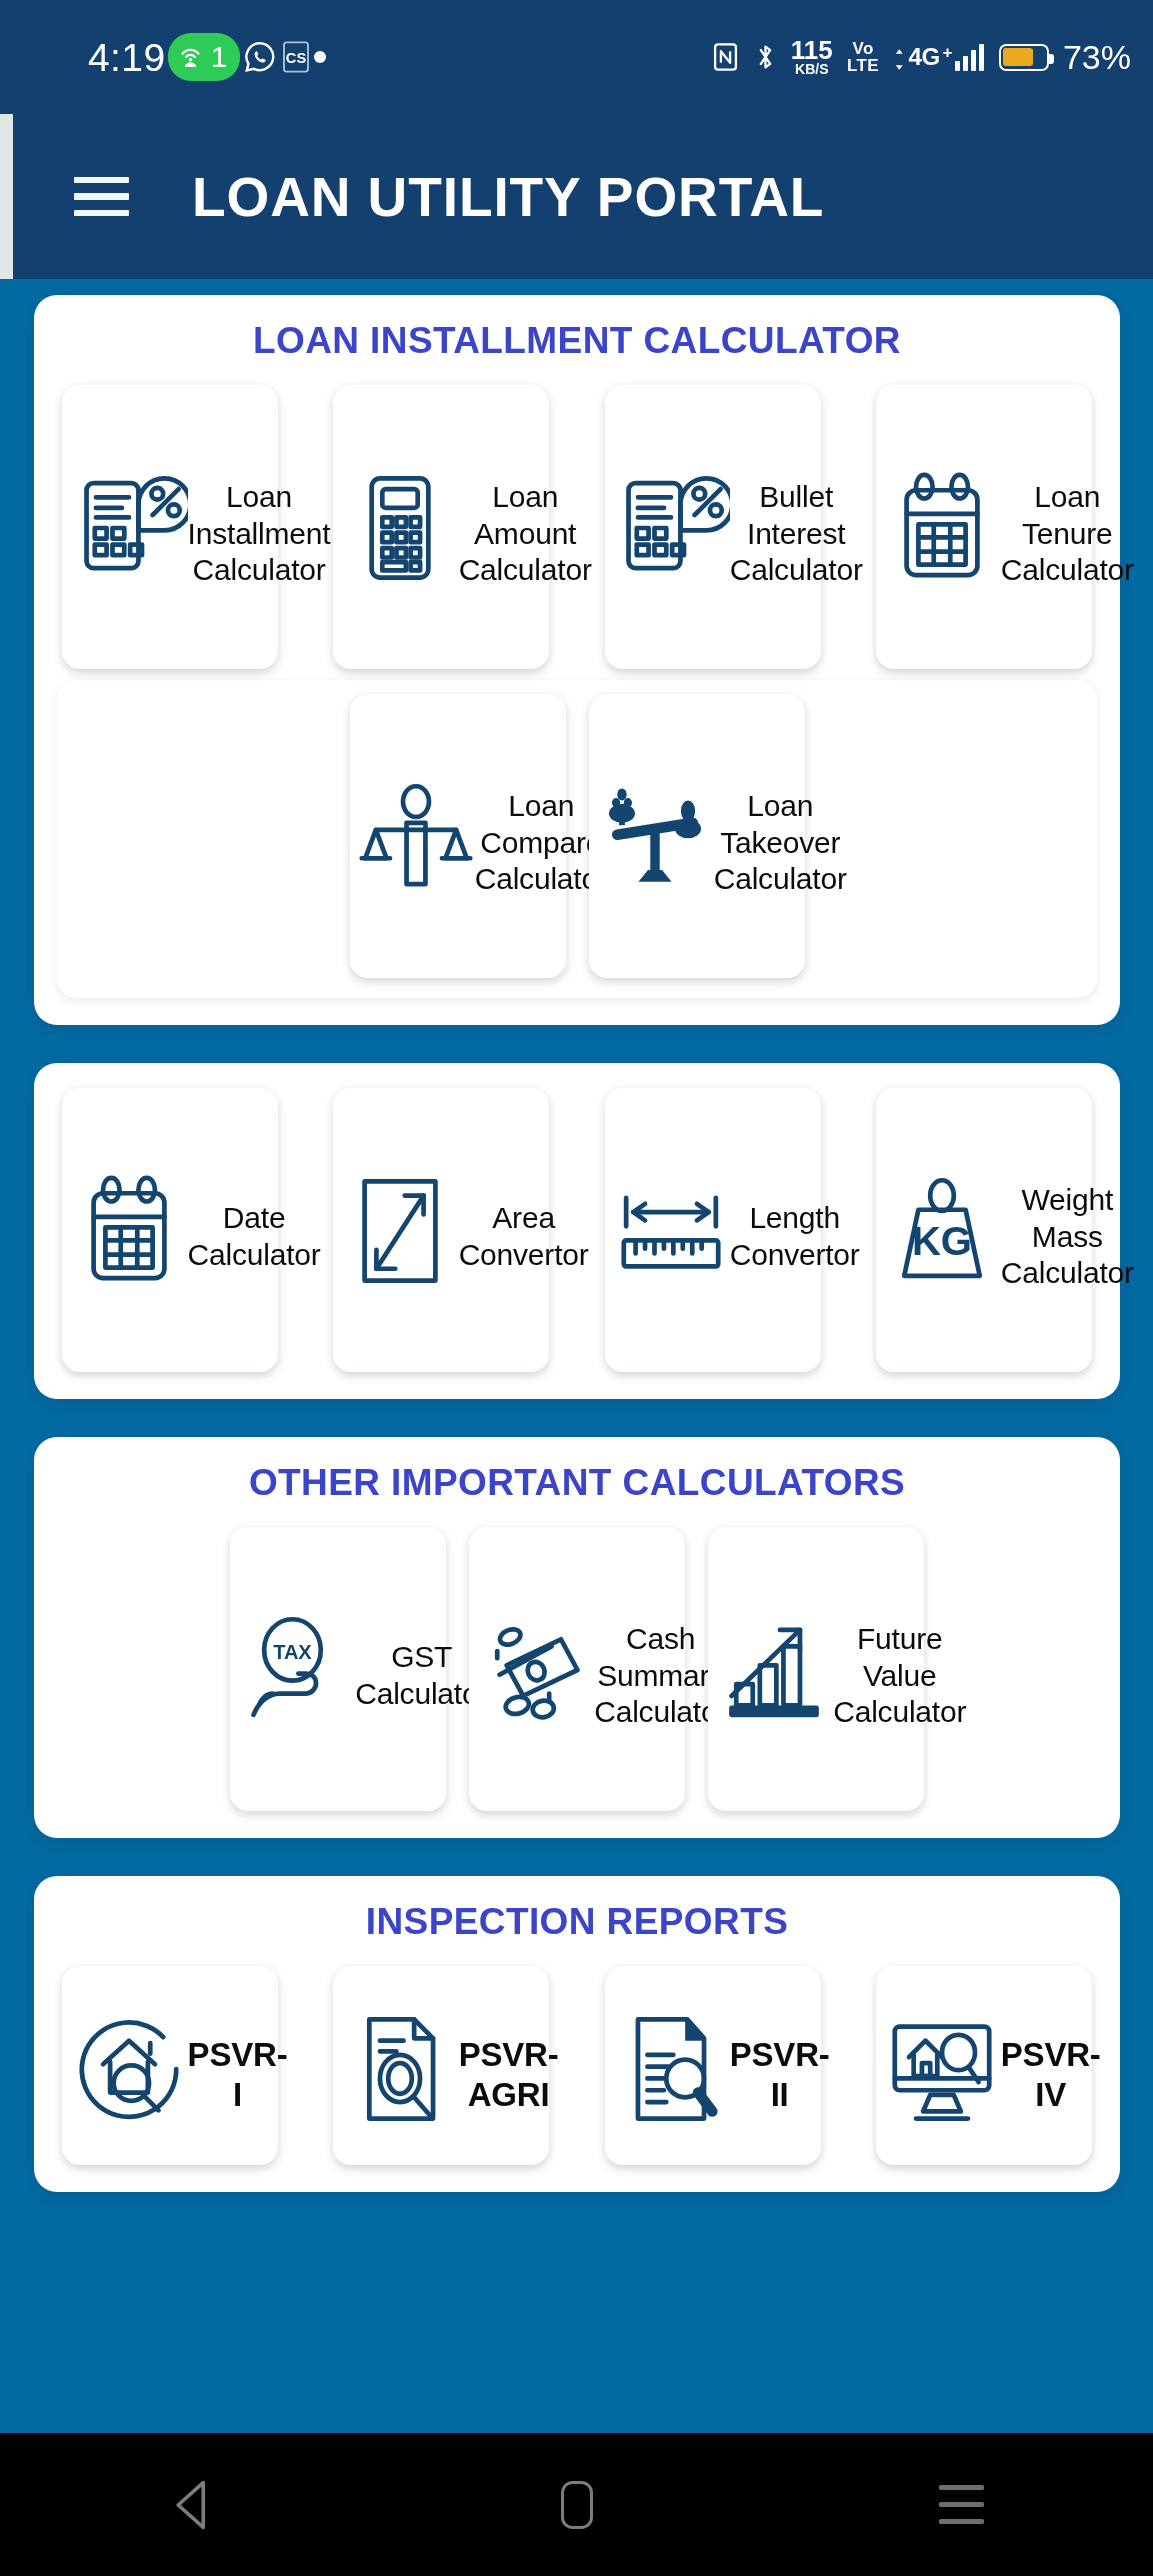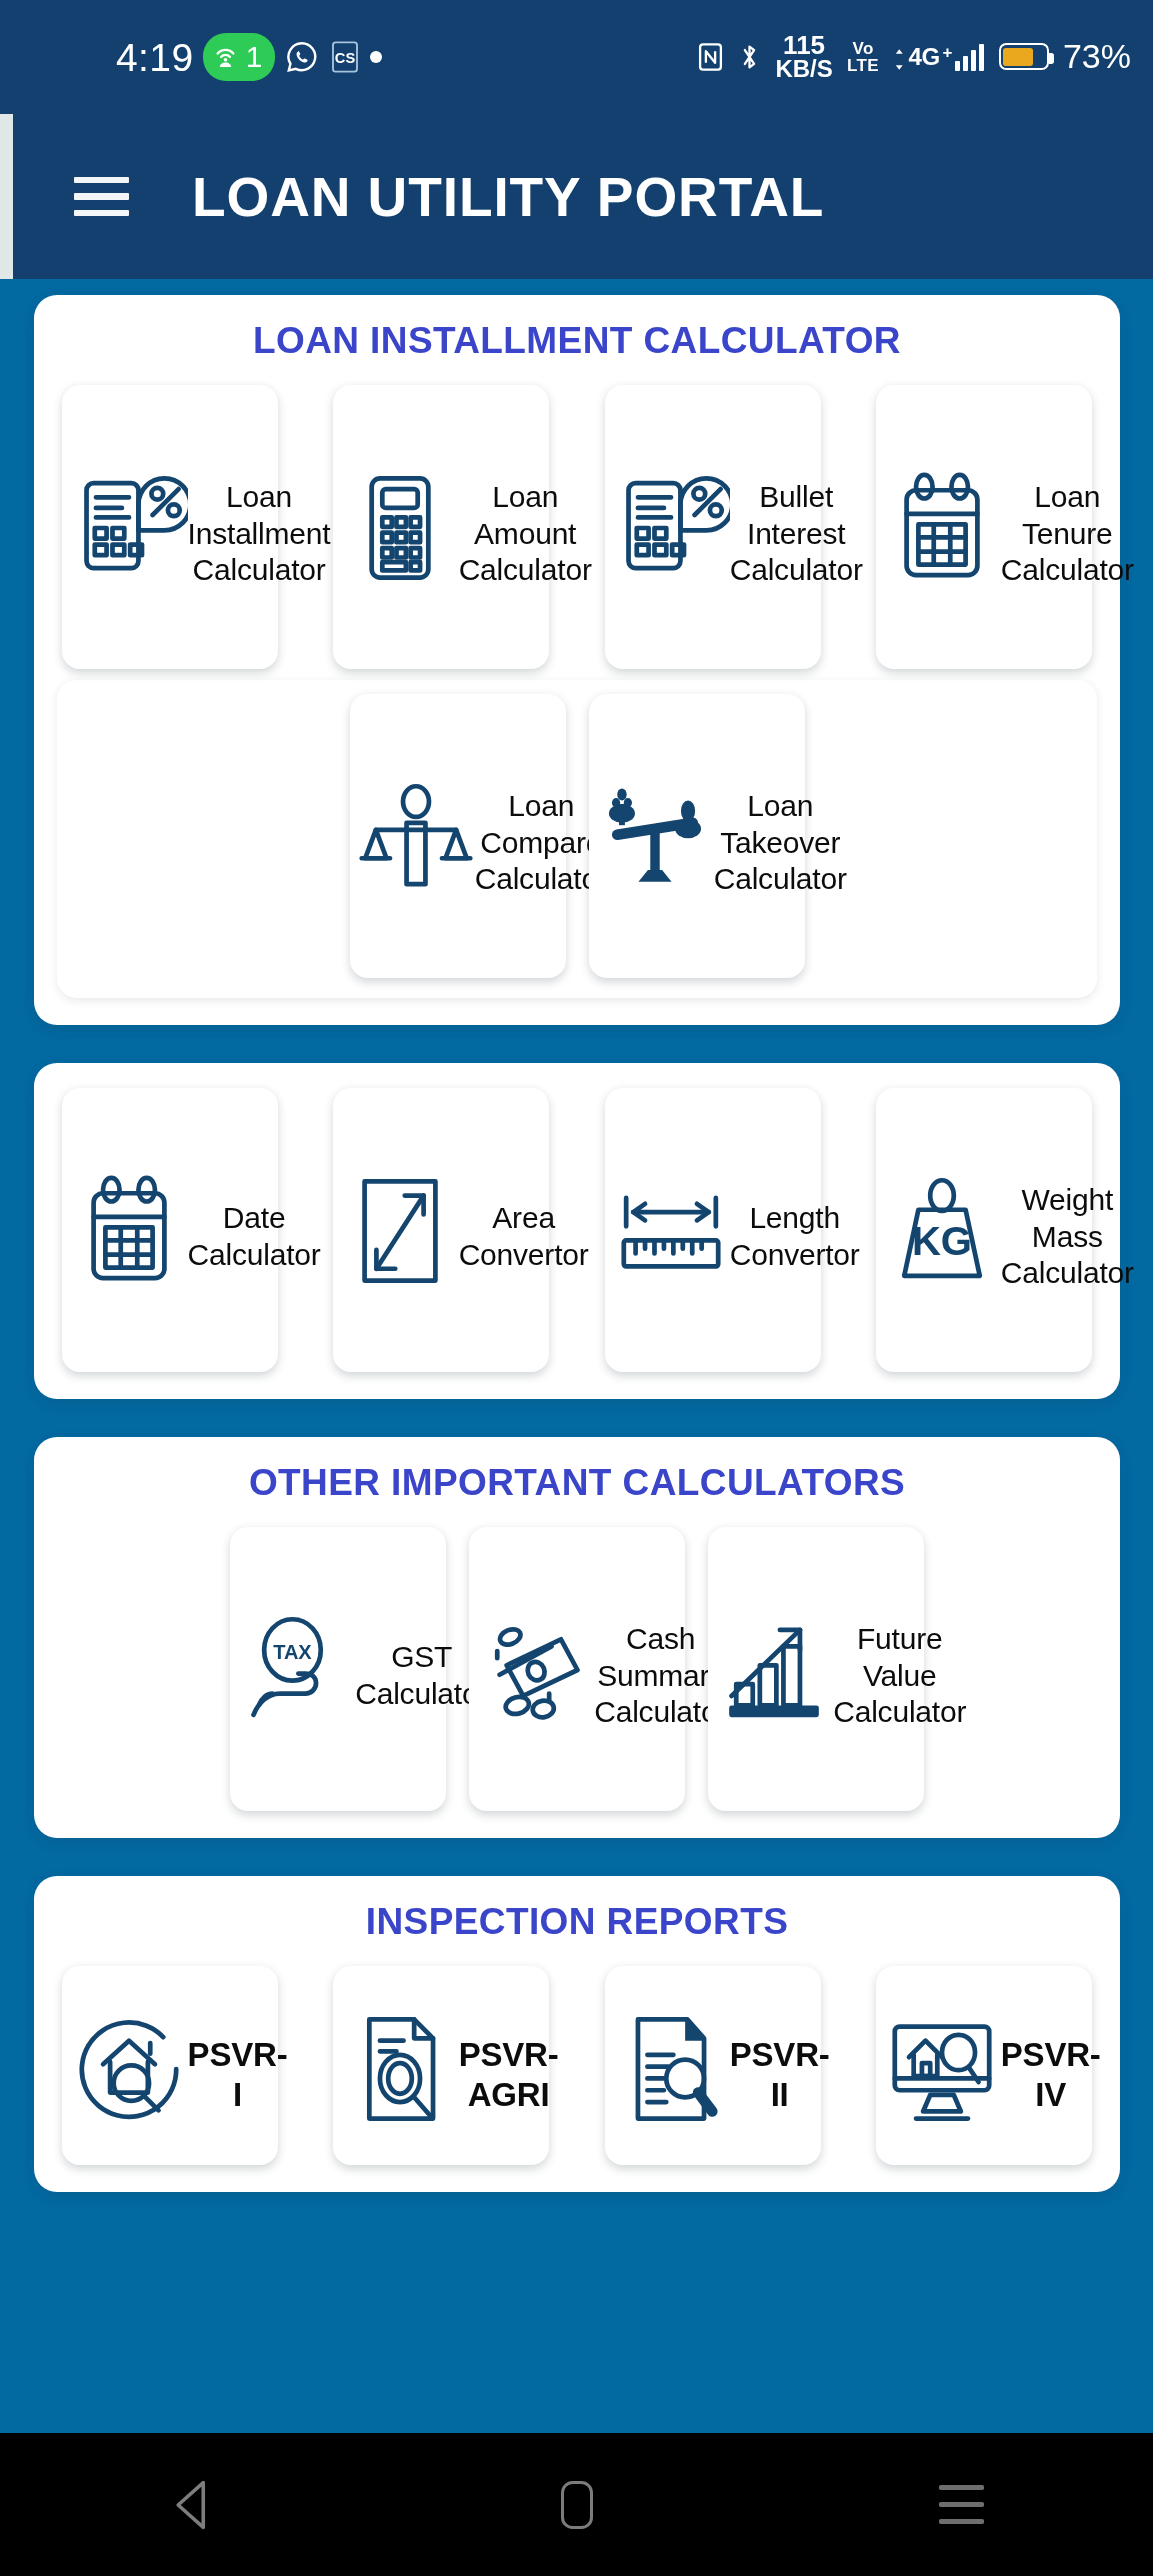--- a/index.html
+++ b/index.html
@@ -10,30 +10,30 @@
     overflow:hidden;
   }
   .phone { width:1154px; height:2576px; position:relative; display:flex; flex-direction:column; background:#dfe7e7; }
 
   
   .statusbar {
     height:114px; background:#13406e; color:#ffffff;
     display:flex; align-items:center; padding:0 23px 0 0;
     flex:0 0 114px; position:relative;
   }
-  .sb-left { display:flex; align-items:center; gap:9px; margin-left:116px; }
+  .sb-left { display:flex; align-items:center; gap:2px; margin-left:88px; }
   .sb-clock { font-size:39px; font-weight:400; letter-spacing:0.4px; line-height:1; }
   .sb-hotspot {
     background:#2ecc56; border-radius:23px; height:48px; padding:0 12.5px 0 9px;
     display:flex; align-items:center; gap:7.2px; color:#fff; font-size:30px; font-weight:500;
   }
   .sb-right { margin-left:auto; display:flex; align-items:center; gap:14.3px; }
   .sb-netspeed { display:flex; flex-direction:column; align-items:center; line-height:.95; }
   .sb-netspeed .n1 { font-size:26px; font-weight:700; }
-  .sb-netspeed .n2 { font-size:24px; font-weight:700; }
+  .sb-netspeed .n2 { font-size:14px; font-weight:700; }
   .sb-volte { display:flex; flex-direction:column; align-items:center; line-height:1; }
   .sb-volte span { font-size:17px; font-weight:700; letter-spacing:0.4px; }
   .sb-4g { display:flex; align-items:flex-end; gap:2.7px; }
   .sb-4g .lbl { font-size:24px; font-weight:700; letter-spacing:-0.4px; }
   .bars { display:flex; align-items:flex-end; gap:2.7px; height:27px; }
   .bars i { width:5.4px; background:#fff; display:block; border-radius:0.9px; }
   .bars i:nth-child(1){height:9.8px}
   .bars i:nth-child(2){height:15px}
   .bars i:nth-child(3){height:20.6px}
   .bars i:nth-child(4){height:27px}

